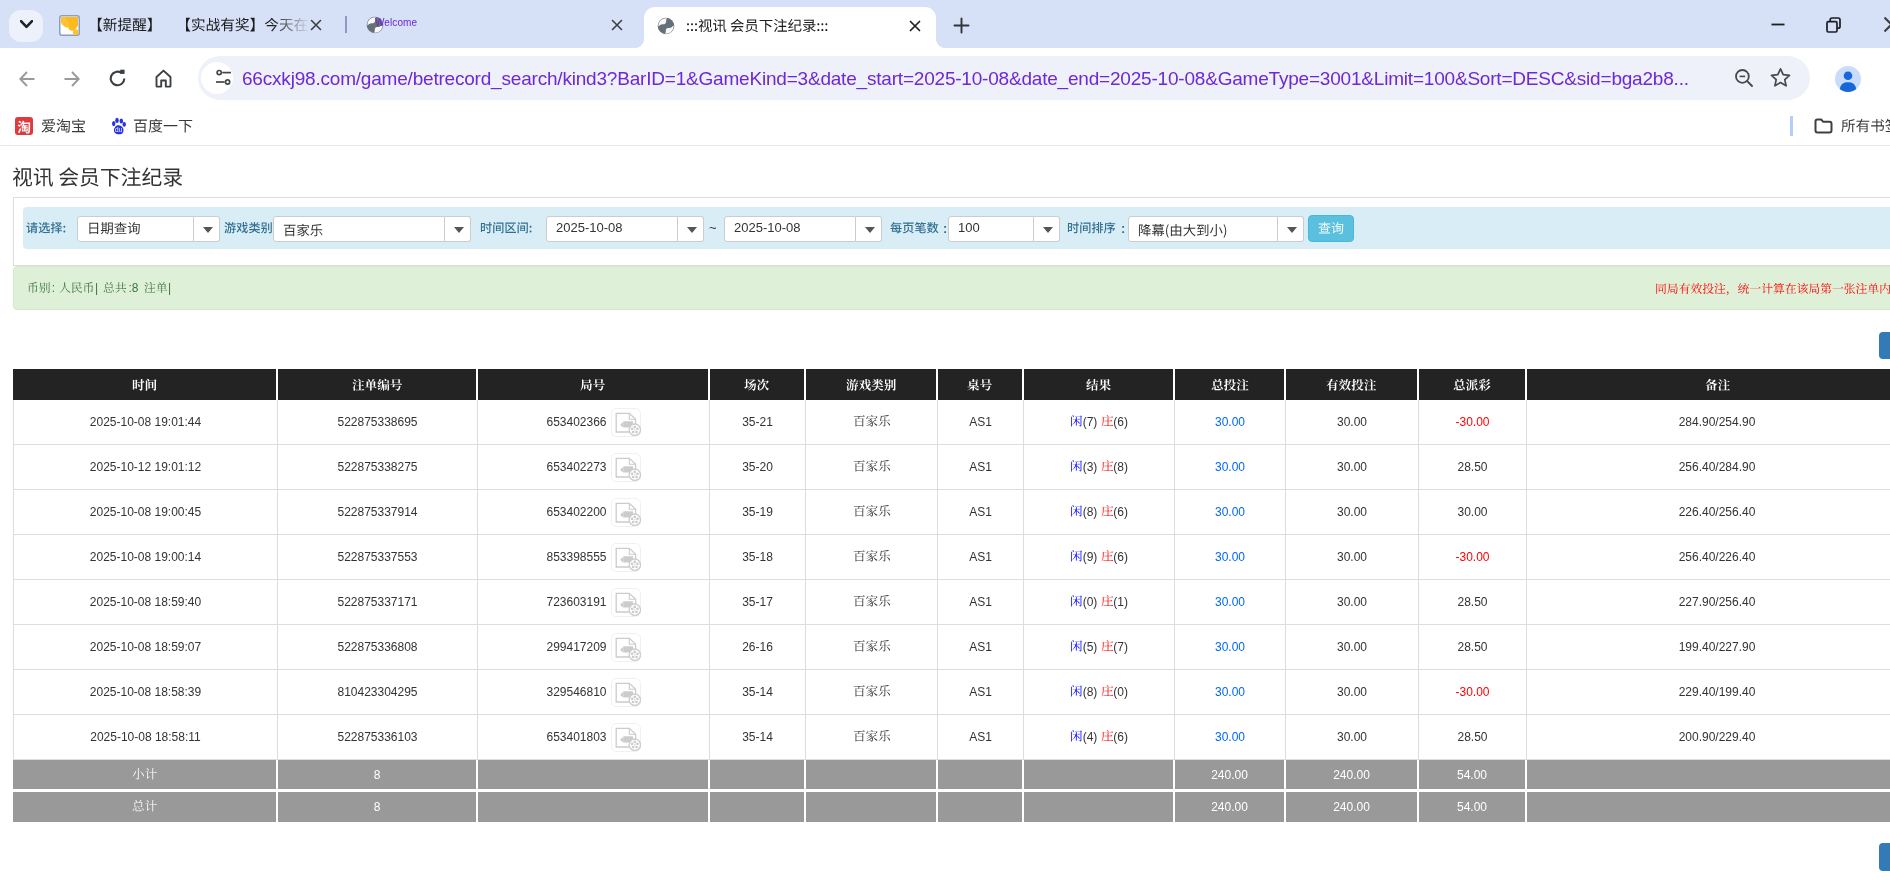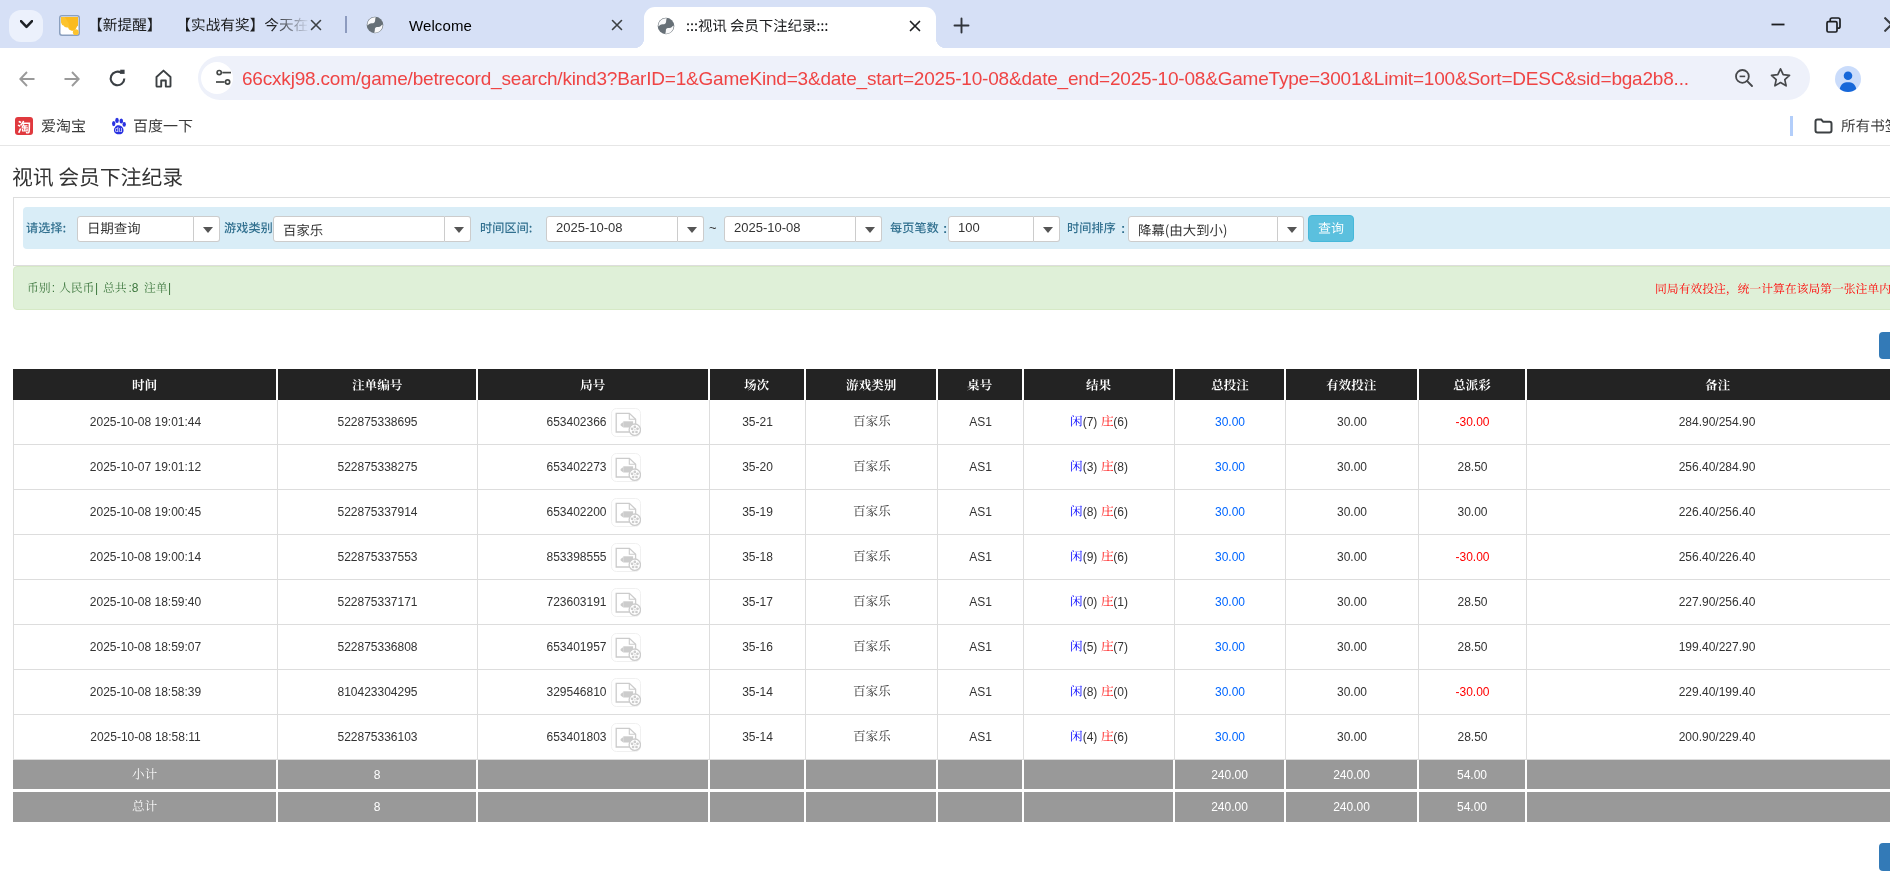--- a/index.html
+++ b/index.html
@@ -24,21 +24,21 @@
 <div class="abs" style="left:272px;top:13px;width:38px;height:22px;background:linear-gradient(90deg,rgba(214,224,246,0),#d6e0f6)"></div>
 <svg class="ic" style="left:309px;top:18px" width="14" height="14" viewBox="0 0 14 14">
     <path d="M2.5 2.5 L11.5 11.5 M11.5 2.5 L2.5 11.5" stroke="#3c4043" stroke-width="1.6" stroke-linecap="round"></path>
   </svg>
 <div class="abs" style="left:345px;top:16px;width:1.5px;height:17px;background:#8d9bbf"></div>
 <svg class="ic" style="left:366px;top:16px" width="18" height="18" viewBox="0 0 18 18">
 <circle cx="9" cy="9" r="8.3" fill="#677077"></circle>
 <path d="M1.3 9.3 A7.7 7.7 0 0 1 9.8 1.3 C8.6 3.4 9.8 5.0 8.4 6.4 C7.0 7.8 4.4 6.6 3.1 8.1 C2.2 9.1 2.0 9.3 1.3 9.3 Z" fill="#fff" opacity="0.96"></path>
 <path d="M16.7 8.7 A7.7 7.7 0 0 1 8.2 16.7 C9.4 14.6 8.2 13.0 9.6 11.6 C11.0 10.2 13.6 11.4 14.9 9.9 C15.8 8.9 16.0 8.7 16.7 8.7 Z" fill="#fff" opacity="0.96"></path>
 </svg>
-<div class="abs" style="left:409px;top:16.5px;font-size:15px;color:#000000;letter-spacing:0.1px">Welcome</div>
+<div class="abs" style="left:375px;top:16.5px;font-size:10px;color:#6d28d9;letter-spacing:0.1px">Welcome</div>
 <svg class="ic" style="left:610px;top:18px" width="14" height="14" viewBox="0 0 14 14">
     <path d="M2.5 2.5 L11.5 11.5 M11.5 2.5 L2.5 11.5" stroke="#3c4043" stroke-width="1.6" stroke-linecap="round"></path>
   </svg>
 <div class="abs" style="left:644px;top:7px;width:292px;height:41px;background:#fff;border-radius:11px 11px 0 0"></div>
 <div class="abs" style="left:634px;top:38px;width:10px;height:10px;background:radial-gradient(circle at 0 0,rgba(0,0,0,0) 10px,#fff 10.5px)"></div>
 <div class="abs" style="left:936px;top:38px;width:10px;height:10px;background:radial-gradient(circle at 10px 0,rgba(0,0,0,0) 10px,#fff 10.5px)"></div>
 <svg class="ic" style="left:657px;top:17px" width="18" height="18" viewBox="0 0 18 18">
 <circle cx="9" cy="9" r="8.3" fill="#677077"></circle>
 <path d="M1.3 9.3 A7.7 7.7 0 0 1 9.8 1.3 C8.6 3.4 9.8 5.0 8.4 6.4 C7.0 7.8 4.4 6.6 3.1 8.1 C2.2 9.1 2.0 9.3 1.3 9.3 Z" fill="#fff" opacity="0.96"></path>
 <path d="M16.7 8.7 A7.7 7.7 0 0 1 8.2 16.7 C9.4 14.6 8.2 13.0 9.6 11.6 C11.0 10.2 13.6 11.4 14.9 9.9 C15.8 8.9 16.0 8.7 16.7 8.7 Z" fill="#fff" opacity="0.96"></path>
@@ -77,21 +77,21 @@
 <path d="M3.5 9 L10.5 2.6 L17.5 9 V18 Q17.5 18.6 16.9 18.6 H12.8 V12.5 H8.2 V18.6 H4.1 Q3.5 18.6 3.5 18 Z" fill="none" stroke="#3c4043" stroke-width="1.9" stroke-linejoin="round"></path>
   </svg>
 <div class="abs" style="left:198px;top:56px;width:1612px;height:44px;border-radius:22px;background:#eef1fa"></div>
 <div class="abs" style="left:201px;top:62px;width:32px;height:32px;border-radius:16px;background:#fff"></div>
 <svg class="ic" style="left:214px;top:68px" width="19" height="19" viewBox="0 0 19 19">
 <circle cx="5.2" cy="4.6" r="2.1" fill="none" stroke="#444746" stroke-width="1.7"></circle>
 <path d="M8.3 4.6 H17" stroke="#444746" stroke-width="1.7"></path>
 <circle cx="13.6" cy="14" r="2.1" fill="none" stroke="#444746" stroke-width="1.7"></circle>
 <path d="M2 14 H10.6" stroke="#444746" stroke-width="1.7"></path>
   </svg>
-<div class="abs" style="left:242px;top:67.5px;font-size:19px;color:#ef4444;letter-spacing:-0.2px">66cxkj98.com/game/betrecord_search/kind3?BarID=1&amp;GameKind=3&amp;date_start=2025-10-08&amp;date_end=2025-10-08&amp;GameType=3001&amp;Limit=100&amp;Sort=DESC&amp;sid=bga2b8...</div>
+<div class="abs" style="left:242px;top:67.5px;font-size:19px;color:#6d28d9;letter-spacing:-0.2px">66cxkj98.com/game/betrecord_search/kind3?BarID=1&amp;GameKind=3&amp;date_start=2025-10-08&amp;date_end=2025-10-08&amp;GameType=3001&amp;Limit=100&amp;Sort=DESC&amp;sid=bga2b8...</div>
 <svg class="ic" style="left:1734px;top:68px" width="20" height="20" viewBox="0 0 20 20">
 <circle cx="8.4" cy="8.4" r="6.4" fill="none" stroke="#46484b" stroke-width="1.8"></circle>
 <path d="M13.2 13.2 L18 18" stroke="#46484b" stroke-width="1.9" stroke-linecap="round"></path>
 <path d="M5.6 8.4 H11.2" stroke="#46484b" stroke-width="1.6"></path>
   </svg>
 <svg class="ic" style="left:1770px;top:67px" width="21" height="21" viewBox="0 0 21 21">
     <path d="M10.5 1.8 L13.2 7.6 L19.5 8.3 L14.8 12.6 L16.1 18.8 L10.5 15.6 L4.9 18.8 L6.2 12.6 L1.5 8.3 L7.8 7.6 Z" fill="none" stroke="#46484b" stroke-width="1.7" stroke-linejoin="round"></path>
   </svg>
 <svg class="ic" style="left:1835px;top:66px" width="26" height="26" viewBox="0 0 26 26">
 <circle cx="13" cy="13" r="13" fill="#cadcfb"></circle>
@@ -297,21 +297,21 @@
             <use href="#g33"></use>
           </svg><span>(7) </span><svg class="ck" style="width:12.6px;height:12.6px;vertical-align:-3.02px;" viewBox="0 0 1000 1000" fill="#f00">
             <use href="#g34"></use>
           </svg><span>(6)</span></td>
         <td style="color:#06f">30.00</td>
         <td>30.00</td>
 <td style="color:#f00">-30.00</td>
         <td>284.90/254.90</td>
       </tr>
       <tr>
-<td>2025-10-07 19:01:12</td>
+<td>2025-10-12 19:01:12</td>
         <td>522875338275</td>
 <td>
           <div class="rid">
             <span>653402273</span>
             <svg class="vicon" width="30" height="29" viewBox="0 0 30 29">
 <rect x="0.5" y="0.5" width="29" height="28" rx="5" fill="#fff" stroke="#f0f0f0"></rect>
 <path d="M5.2 5.3 H18.4 L24.6 11.2 V24 H5.2 Z" fill="none" stroke="#ccc" stroke-width="1.3"></path>
 <path d="M18.3 5.4 V11.2 H24.5" fill="none" stroke="#ccc" stroke-width="1.1"></path>
 <path d="M9.6 15.9 L12.3 13.9 V19.4 L9.6 17.5 Z" fill="#ccc"></path>
 <rect x="12.3" y="13.3" width="9.8" height="6.2" fill="#ccc"></rect>
@@ -449,38 +449,38 @@
         <td style="color:#06f">30.00</td>
         <td>30.00</td>
 <td style="color:#333">28.50</td>
         <td>227.90/256.40</td>
       </tr>
       <tr>
 <td>2025-10-08 18:59:07</td>
         <td>522875336808</td>
 <td>
           <div class="rid">
-            <span>653401957</span>
-            <svg class="vicon" width="30" height="29" viewBox="0 0 30 29">
-<rect x="0.5" y="0.5" width="29" height="28" rx="5" fill="#fff" stroke="#f0f0f0"></rect>
-<path d="M5.2 5.3 H18.4 L24.6 11.2 V24 H5.2 Z" fill="none" stroke="#ccc" stroke-width="1.3"></path>
-<path d="M18.3 5.4 V11.2 H24.5" fill="none" stroke="#ccc" stroke-width="1.1"></path>
-<path d="M9.6 15.9 L12.3 13.9 V19.4 L9.6 17.5 Z" fill="#ccc"></path>
-<rect x="12.3" y="13.3" width="9.8" height="6.2" fill="#ccc"></rect>
-<circle cx="23.8" cy="21.7" r="5.7" fill="#fff" stroke="#ccc" stroke-width="1.3"></circle>
-<circle cx="23.8" cy="18.9" r="1.35" fill="#ccc"></circle>
-              <circle cx="21.1" cy="20.8" r="1.35" fill="#ccc"></circle>
-<circle cx="22.1" cy="24" r="1.35" fill="#ccc"></circle>
-              <circle cx="25.5" cy="24" r="1.35" fill="#ccc"></circle>
-<circle cx="26.5" cy="20.8" r="1.35" fill="#ccc"></circle>
-<rect x="23" y="21.4" width="1.7" height="0.9" fill="#ccc"></rect>
-</svg>
-          </div>
-        </td>
-<td>35-16</td>
+            <span>299417209</span>
+            <svg class="vicon" width="30" height="29" viewBox="0 0 30 29">
+<rect x="0.5" y="0.5" width="29" height="28" rx="5" fill="#fff" stroke="#f0f0f0"></rect>
+<path d="M5.2 5.3 H18.4 L24.6 11.2 V24 H5.2 Z" fill="none" stroke="#ccc" stroke-width="1.3"></path>
+<path d="M18.3 5.4 V11.2 H24.5" fill="none" stroke="#ccc" stroke-width="1.1"></path>
+<path d="M9.6 15.9 L12.3 13.9 V19.4 L9.6 17.5 Z" fill="#ccc"></path>
+<rect x="12.3" y="13.3" width="9.8" height="6.2" fill="#ccc"></rect>
+<circle cx="23.8" cy="21.7" r="5.7" fill="#fff" stroke="#ccc" stroke-width="1.3"></circle>
+<circle cx="23.8" cy="18.9" r="1.35" fill="#ccc"></circle>
+              <circle cx="21.1" cy="20.8" r="1.35" fill="#ccc"></circle>
+<circle cx="22.1" cy="24" r="1.35" fill="#ccc"></circle>
+              <circle cx="25.5" cy="24" r="1.35" fill="#ccc"></circle>
+<circle cx="26.5" cy="20.8" r="1.35" fill="#ccc"></circle>
+<rect x="23" y="21.4" width="1.7" height="0.9" fill="#ccc"></rect>
+</svg>
+          </div>
+        </td>
+<td>26-16</td>
         <td><svg class="ck" style="width:37.8px;height:12.6px;vertical-align:-3.02px;" viewBox="0 0 3000 1000" fill="#333">
             <use href="#g35"></use>
           </svg></td>
         <td>AS1</td>
 <td><svg class="ck" style="width:12.6px;height:12.6px;vertical-align:-3.02px;" viewBox="0 0 1000 1000" fill="#00f">
             <use href="#g33"></use>
           </svg><span>(5) </span><svg class="ck" style="width:12.6px;height:12.6px;vertical-align:-3.02px;" viewBox="0 0 1000 1000" fill="#f00">
             <use href="#g34"></use>
           </svg><span>(7)</span></td>
         <td style="color:#06f">30.00</td>

